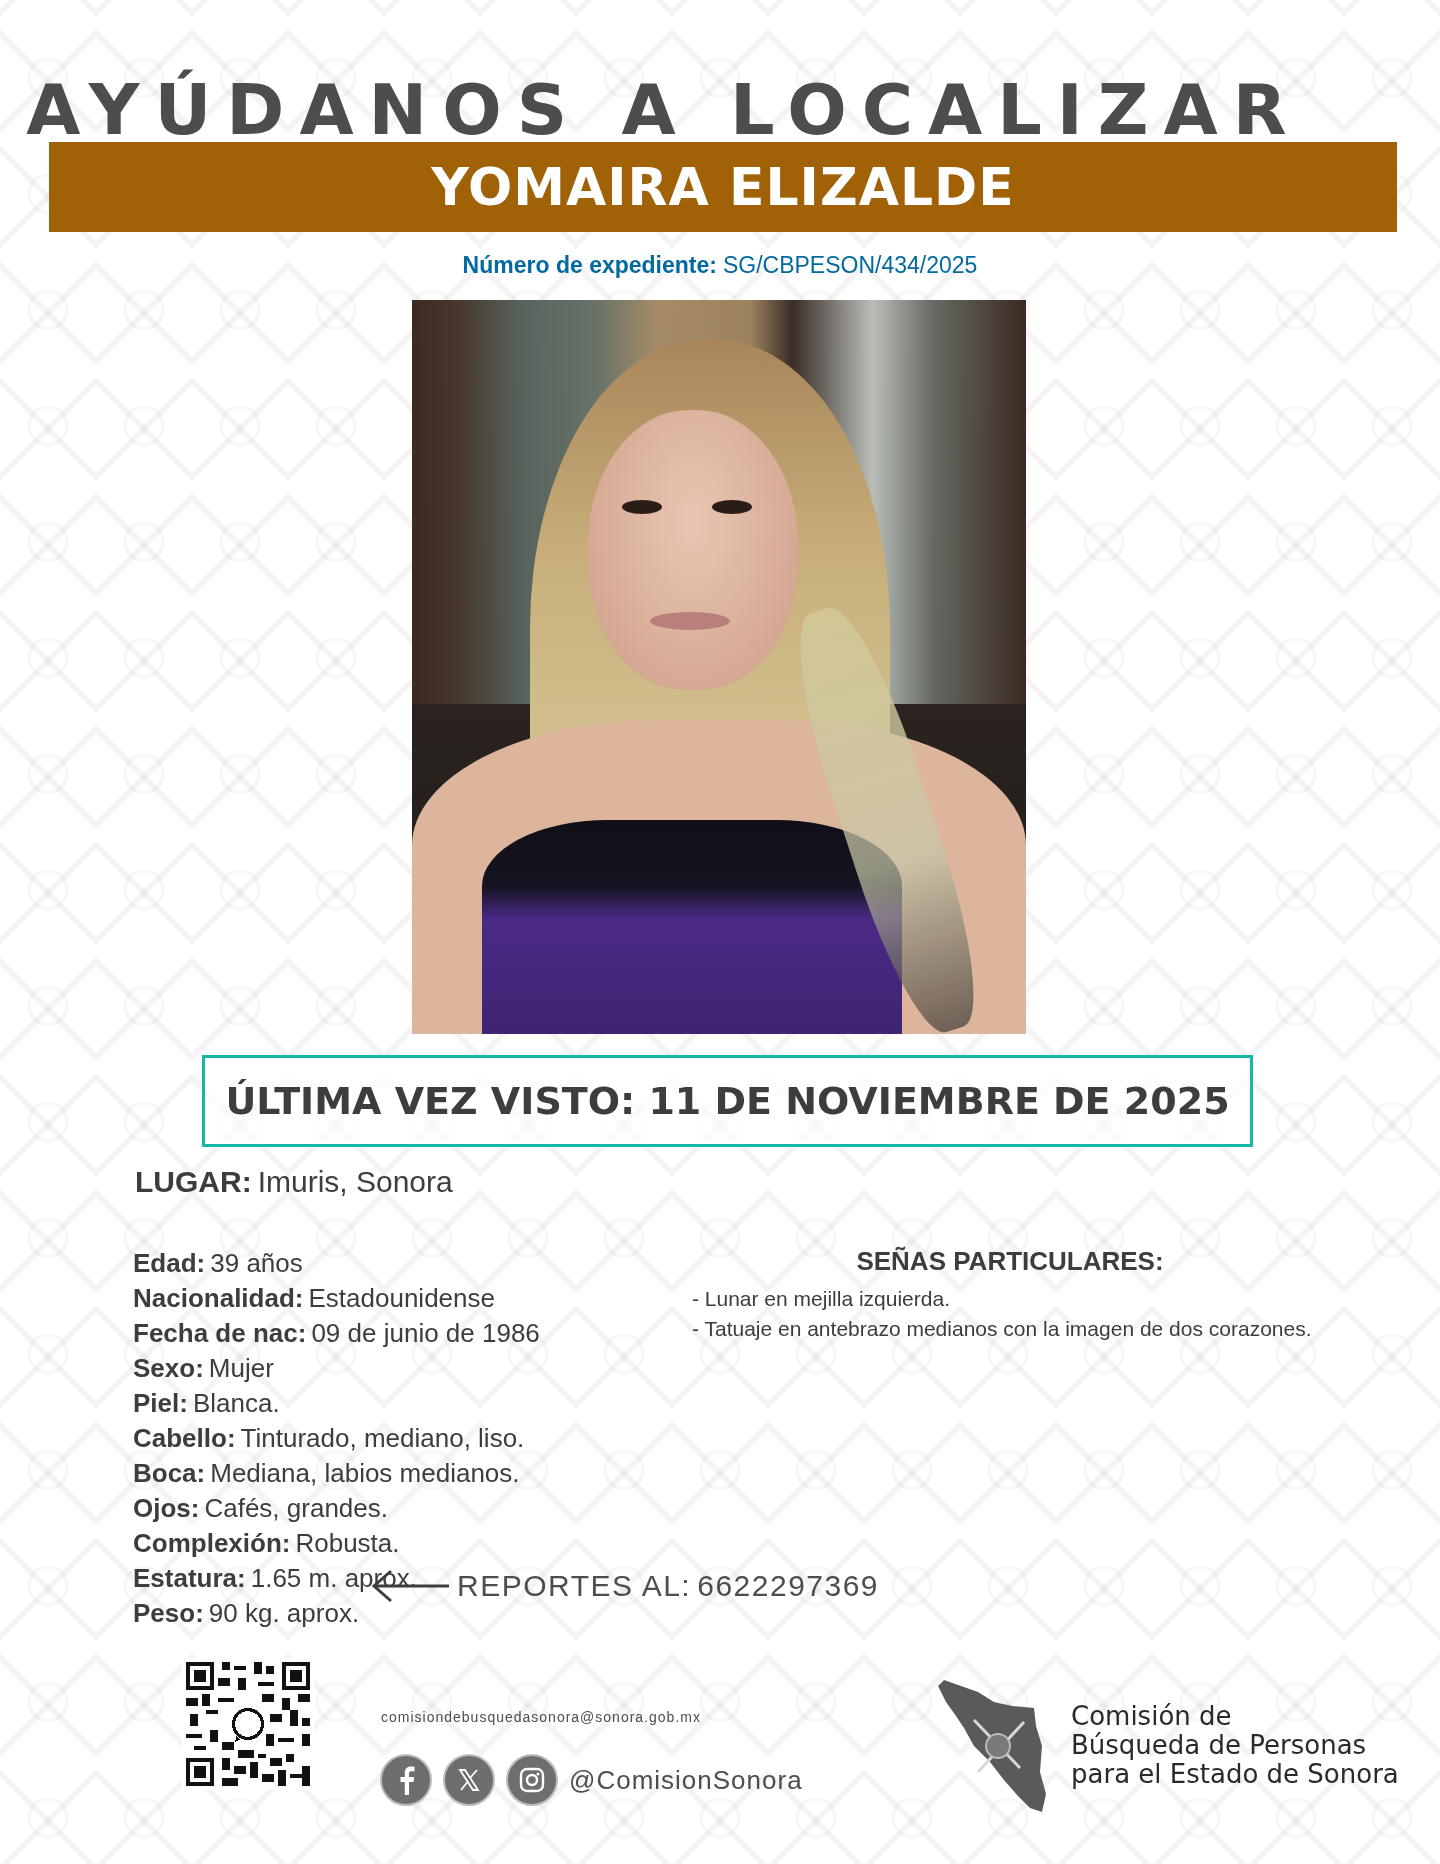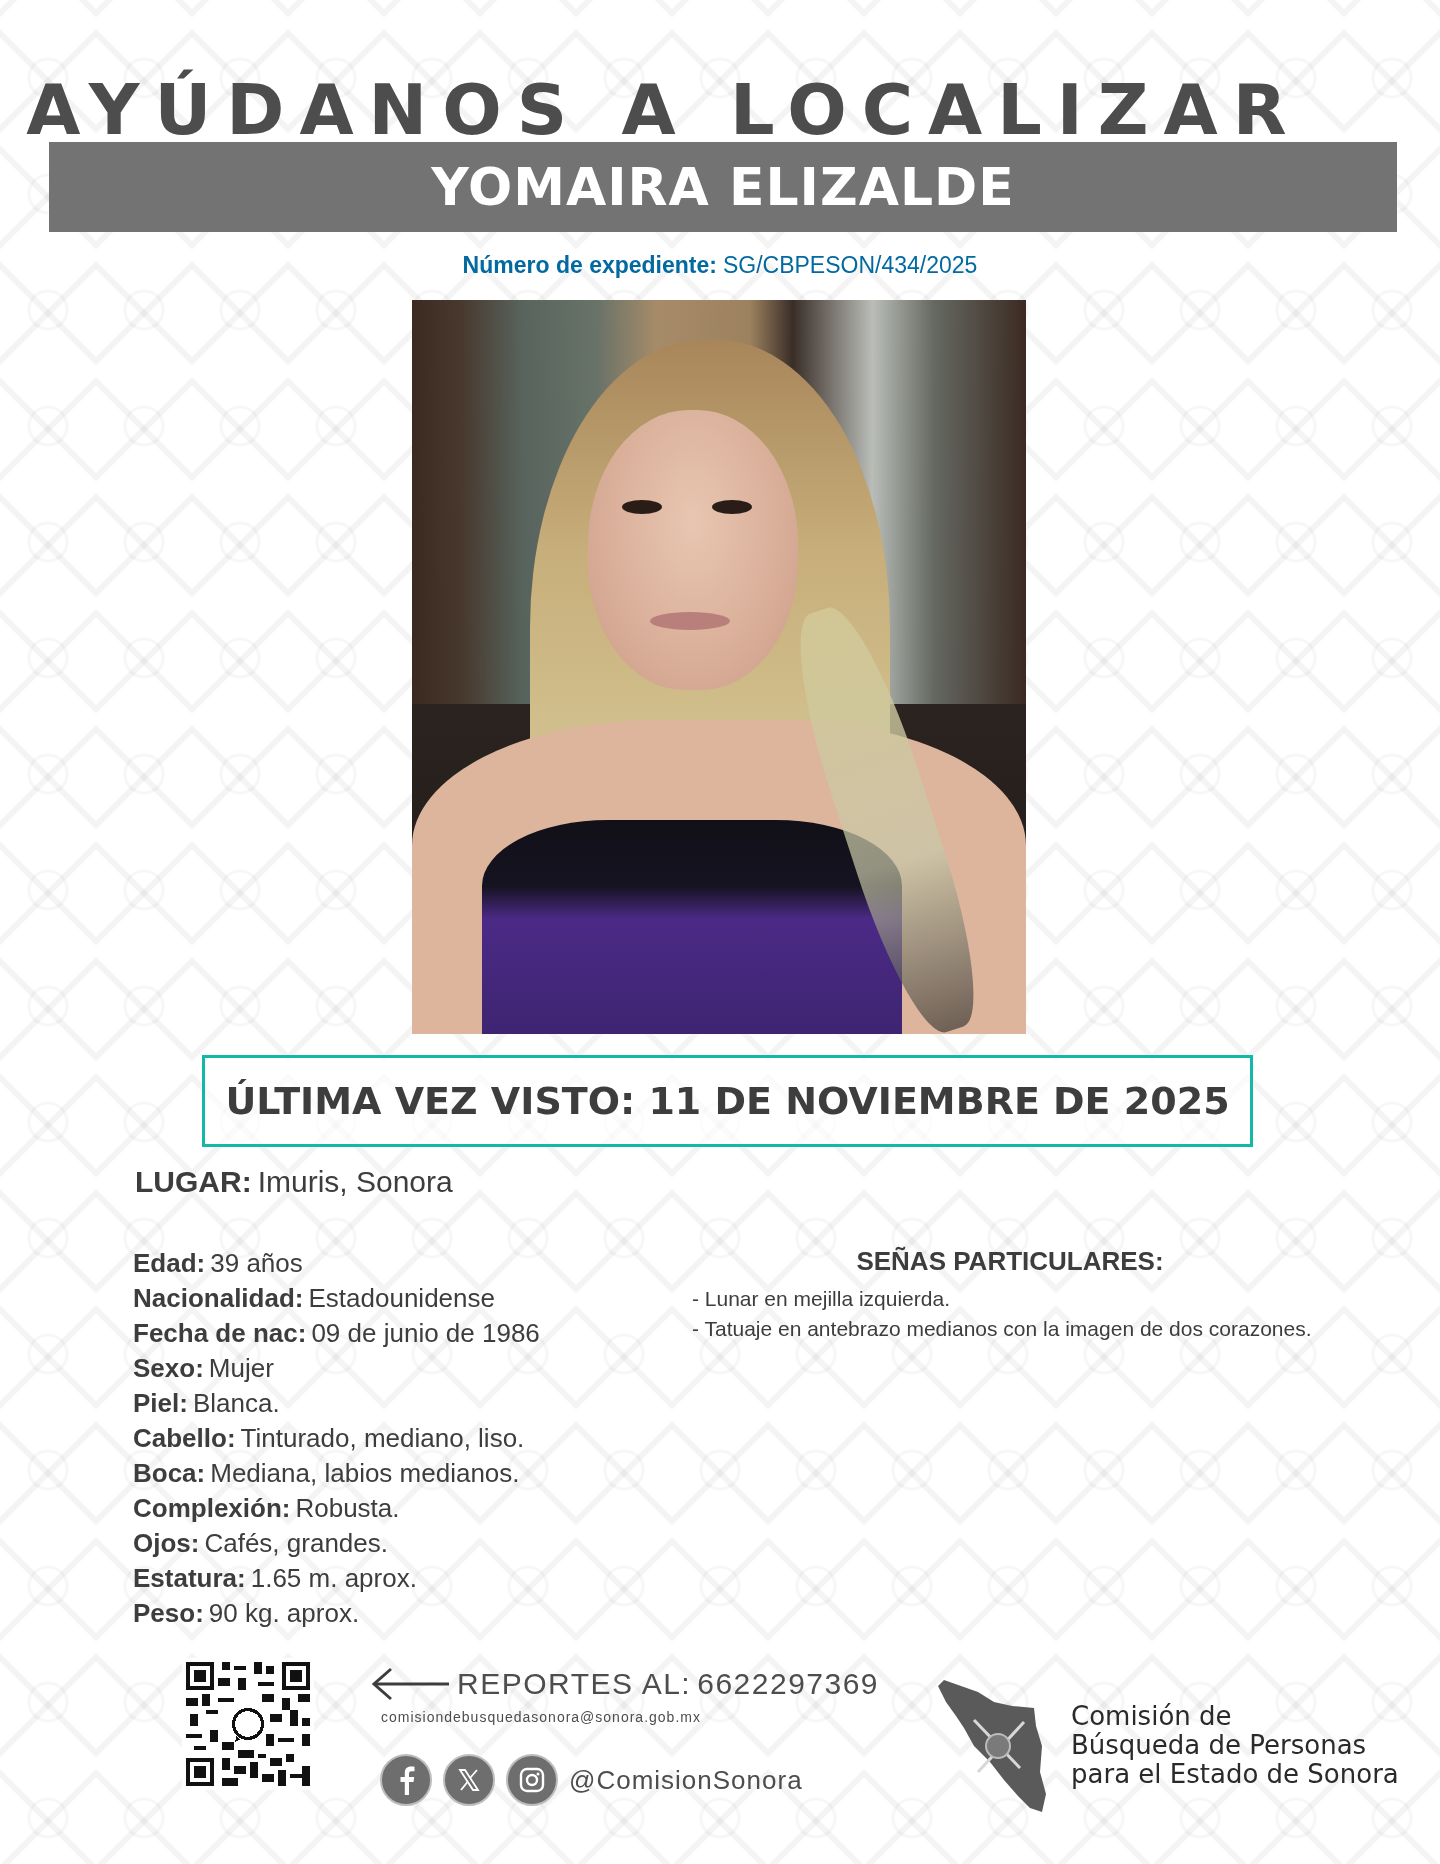--- a/index.html
+++ b/index.html
@@ -27,21 +27,21 @@
   }
   .layer { position: absolute; z-index: 1; }
 
   .headline {
     left: 0; width: 1328px; top: 80px; text-align: center;
     font-family: "DejaVu Sans", sans-serif; font-weight: bold;
     font-size: 70px; letter-spacing: 15px; color: #4d4d4d; line-height: 60px;
   }
   .name-bar {
     left: 49px; top: 142px; width: 1348px; height: 90px;
-    background: #737373; display: flex; align-items: center; justify-content: center;
+    background: #a16207; display: flex; align-items: center; justify-content: center;
   }
   .name-bar span {
     font-family: "DejaVu Sans", sans-serif; font-weight: bold;
     font-size: 52px; color: #ffffff; letter-spacing: 1px;
   }
   .expediente {
     left: 0; width: 1440px; top: 250px; text-align: center;
     font-size: 23px; line-height: 30px; color: #0369a1;
   }
   .expediente .lbl { font-weight: bold; }
@@ -109,21 +109,21 @@
   .details .row .lbl { font-weight: bold; }
   .details .row .val { margin-left: 5px; }
 
   .senas-title { left: 680px; width: 660px; top: 1244px; text-align: center; font-size: 26px; font-weight: bold; color: #3d3d3d; line-height: 34px; }
   .senas-list { left: 692px; top: 1284px; width: 720px; }
   .senas-list .item { font-size: 21px; line-height: 30px; color: #3d3d3d; white-space: nowrap; }
 
   .qr { left: 182px; top: 1658px; width: 132px; height: 132px; }
   .qr svg { width: 132px; height: 132px; display: block; }
 
-  .reportes { left: 371px; top: 1664px; height: 40px; display: flex; align-items: center; }
+  .reportes { left: 371px; top: 1566px; height: 40px; display: flex; align-items: center; }
   .reportes .arrow { width: 80px; height: 36px; margin-right: 6px; }
   .reportes .txt { font-size: 30px; letter-spacing: 1.5px; color: #4d4d4d; white-space: nowrap; }
   .reportes .phone { margin-left: 6px; }
   .email { left: 381px; top: 1704px; font-size: 14px; letter-spacing: 1px; color: #4d4d4d; line-height: 26px; }
 
   .social { left: 380px; top: 1754px; display: flex; align-items: center; }
   .social .ic {
     width: 52px; height: 52px; border-radius: 50%;
     background: #6e6e6e; border: 2px solid #bdbdbd;
     display: flex; align-items: center; justify-content: center;
@@ -170,22 +170,22 @@
 </div>
 
 <div class="layer details">
   <div class="row"><span class="lbl">Edad:</span><span class="val">39 años</span></div>
   <div class="row"><span class="lbl">Nacionalidad:</span><span class="val">Estadounidense</span></div>
   <div class="row"><span class="lbl">Fecha de nac:</span><span class="val">09 de junio de 1986</span></div>
   <div class="row"><span class="lbl">Sexo:</span><span class="val">Mujer</span></div>
   <div class="row"><span class="lbl">Piel:</span><span class="val">Blanca.</span></div>
   <div class="row"><span class="lbl">Cabello:</span><span class="val">Tinturado, mediano, liso.</span></div>
   <div class="row"><span class="lbl">Boca:</span><span class="val">Mediana, labios medianos.</span></div>
+  <div class="row"><span class="lbl">Ojos:</span><span class="val">Cafés, grandes.</span></div>
   <div class="row"><span class="lbl">Complexión:</span><span class="val">Robusta.</span></div>
-  <div class="row"><span class="lbl">Ojos:</span><span class="val">Cafés, grandes.</span></div>
   <div class="row"><span class="lbl">Estatura:</span><span class="val">1.65 m. aprox.</span></div>
   <div class="row"><span class="lbl">Peso:</span><span class="val">90 kg. aprox.</span></div>
 </div>
 
 <div class="layer senas-title">SEÑAS PARTICULARES:</div>
 <div class="layer senas-list">
   <div class="item">- Lunar en mejilla izquierda.</div>
   <div class="item">- Tatuaje en antebrazo medianos con la imagen de dos corazones.</div>
 </div>
 

